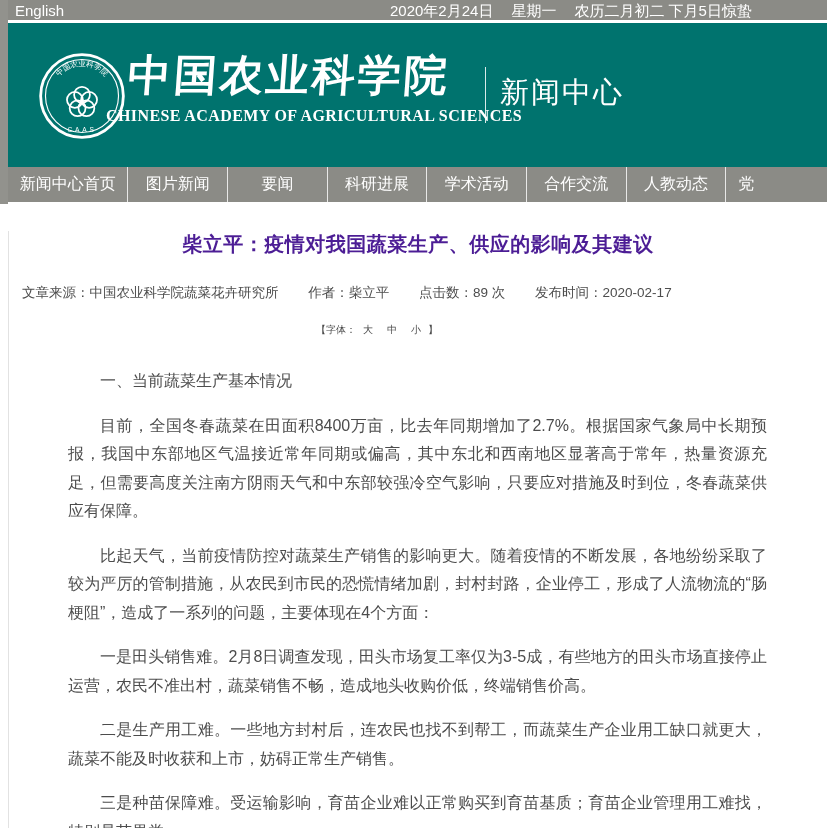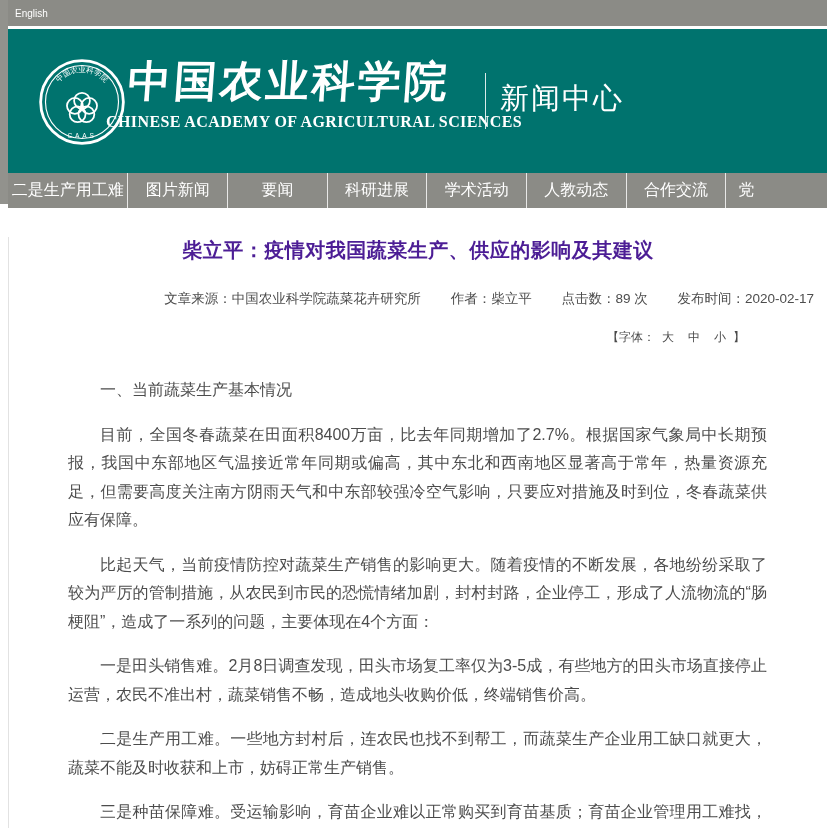--- a/index.html
+++ b/index.html
@@ -2,22 +2,22 @@
 <html><head>
 <meta charset="utf-8">
 <style>
   * { margin:0; padding:0; box-sizing:border-box; }
   html,body { width:827px; height:828px; overflow:hidden; background:#ffffff;
               font-family:"Liberation Sans","DejaVu Sans",sans-serif; }
   .page { margin-left:8px; width:819px; position:relative; }
   .gutter { position:absolute; left:0; top:0; width:8px; height:204px; background:#92928d; }
 
   
-  .topbar { height:26px; background:#8b8b86; color:#fff; display:flex; align-items:center;
-            font-size:10px; }
+  .topbar { height:20px; background:#8b8b86; color:#fff; display:flex; align-items:center;
+            font-size:15px; }
   .topbar .eng { margin-left:7px; color:#fff; text-decoration:none; }
   .topbar .dateinfo { position:absolute; left:382px; top:0; height:22px; display:flex;
                       align-items:center; gap:0; color:#fff; }
   .dateinfo span { margin-right:18px; }
   .gap { height:3px; background:#ffffff; }
 
   
   .header { height:144px; background:#00736e; display:flex; align-items:center; position:relative; }
   .logo { position:absolute; left:30px; top:29px; width:88px; height:88px; cursor:pointer; }
   .orgblock { position:absolute; left:98px; top:26px; width:366px; text-align:center; color:#fff; }
@@ -39,37 +39,42 @@
   .nav-item.last { border-right:none; justify-content:flex-start; padding-left:12px; }
 
   
   .content { border-left:1px solid #e2e2e2; min-height:624px; padding-bottom:40px; }
   .breadcrumb { padding:17px 0 0 12px; font-size:13px; color:#757575; }
   .breadcrumb a { color:#757575; text-decoration:none; }
   .breadcrumb .sep { margin:0 4px 0 1px; }
 
   .article-title { margin-top:29px; text-align:center; font-size:20px; font-weight:bold;
                    color:#4c1d95; letter-spacing:0.5px; }
-  .meta { margin-top:26px; text-align:right; font-size:13.5px; color:#4d4d4d; }
+  .meta { margin-top:26px; text-align:left; font-size:13.5px; color:#4d4d4d; }
   .meta .group { margin:0 13px; }
   .meta .label { color:#4d4d4d; }
 
-  .font-widget { margin-top:21px; text-align:right; padding-right:82px; font-size:12px; color:#4a4a4a; }
+  .font-widget { margin-top:21px; text-align:center; padding-right:82px; font-size:10px; color:#4a4a4a; }
   .font-widget a { color:#4a4a4a; text-decoration:none; margin:0 7px; cursor:pointer; }
 
   .article-body { margin-top:30px; padding:0 44px 0 43px; font-size:16px; color:#4c4c4c;
                   line-height:28.5px; text-align:justify; }
   .article-body p { text-indent:2em; margin:16px; }
 </style>
 </head>
 <body>
 
 <div class="page">
   <div class="topbar">
     <a class="eng" href="#">English</a>
+    <div class="dateinfo">
+      <span>2020年2月24日</span>
+      <span>星期一</span>
+      <span>农历二月初二 下月5日惊蛰</span>
+    </div>
   </div>
 
   <div class="gap"></div>
 
   <div class="header">
     <svg class="logo" viewBox="0 0 100 100">
       <circle cx="50" cy="50" r="47" fill="none" stroke="#ffffff" stroke-width="3.2"></circle>
       <circle cx="50" cy="50" r="41.5" fill="none" stroke="#ffffff" stroke-width="1.3"></circle>
       <defs>
         <path id="topArc" d="M17,58 A34,34 0 1 1 83,58" fill="none"></path>
@@ -89,27 +94,27 @@
     </svg>
     <div class="orgblock">
       <div class="org-cn">中国农业科学院</div>
       <div class="org-en">CHINESE ACADEMY OF AGRICULTURAL SCIENCES</div>
     </div>
     <div class="vsep"></div>
     <div class="sitename">新闻中心</div>
   </div>
 
   <div class="nav" id="nav-bar">
-      <div class="nav-item first">二是生产用工难</div>
+      <div class="nav-item first">新闻中心首页</div>
       <div class="nav-item">图片新闻</div>
       <div class="nav-item">要闻</div>
       <div class="nav-item">科研进展</div>
       <div class="nav-item">学术活动</div>
+      <div class="nav-item">合作交流</div>
       <div class="nav-item">人教动态</div>
-      <div class="nav-item">合作交流</div>
       <div class="nav-item last">党</div>
     </div>
 
   <div class="content">
 
     <div class="article-title">柴立平：疫情对我国蔬菜生产、供应的影响及其建议</div>
 
     <div class="meta">
       <span class="group">
         <span class="label">文章来源：</span><span>中国农业科学院蔬菜花卉研究所</span>

